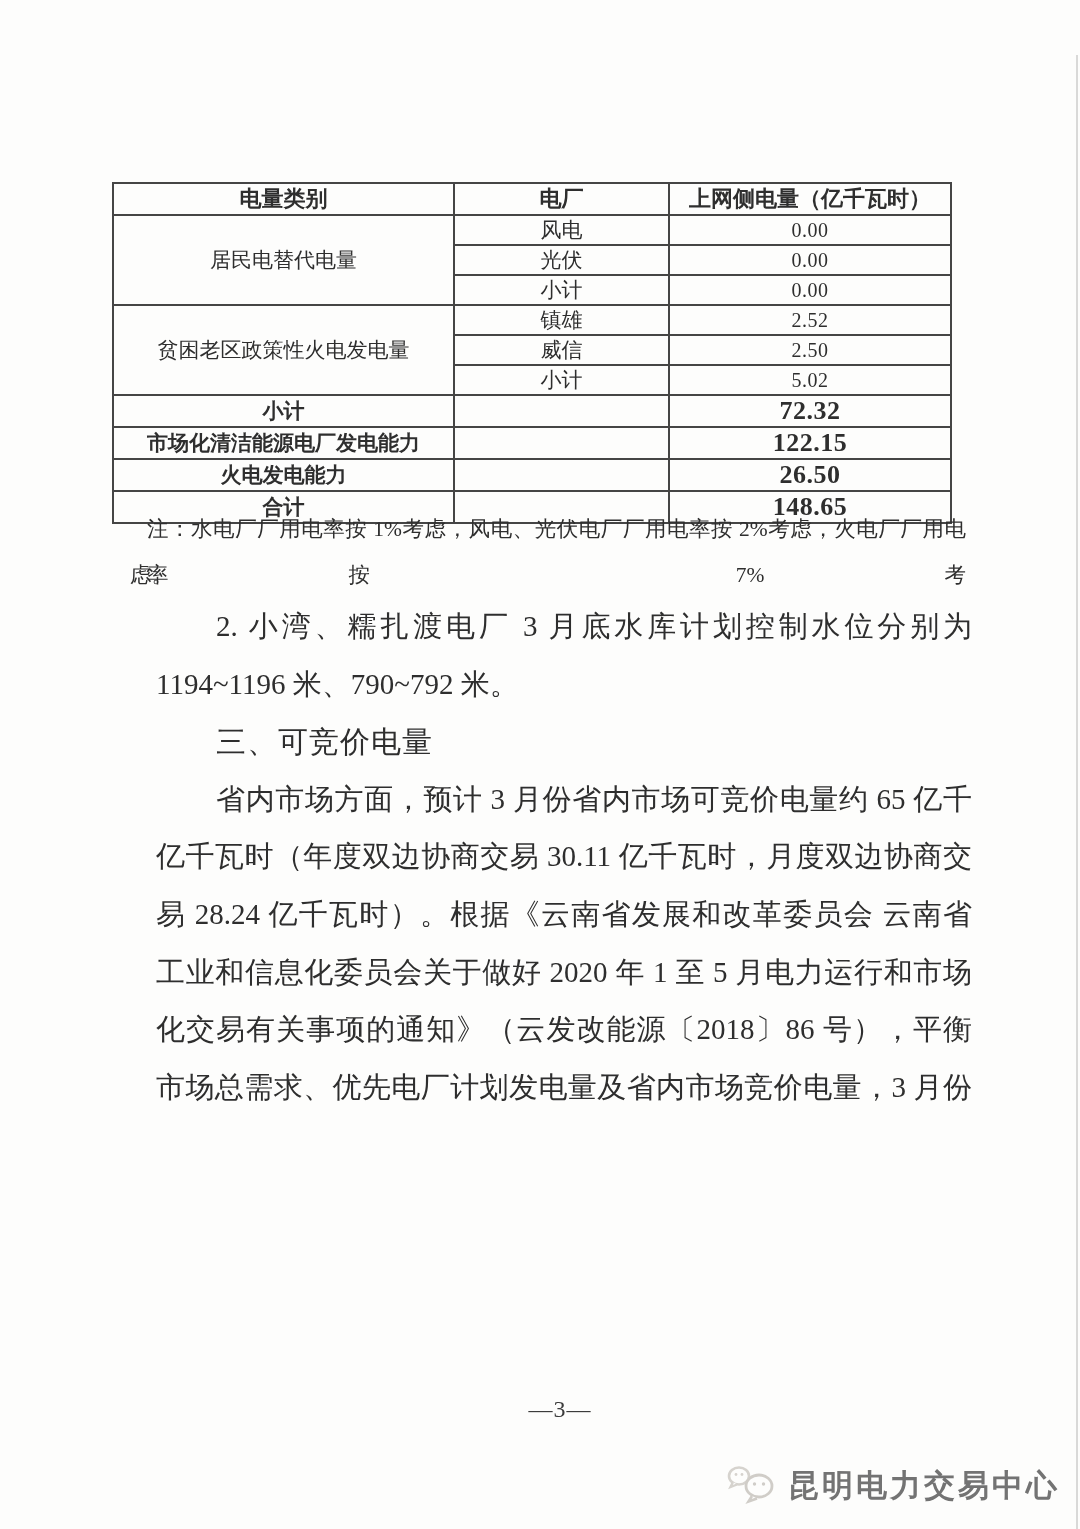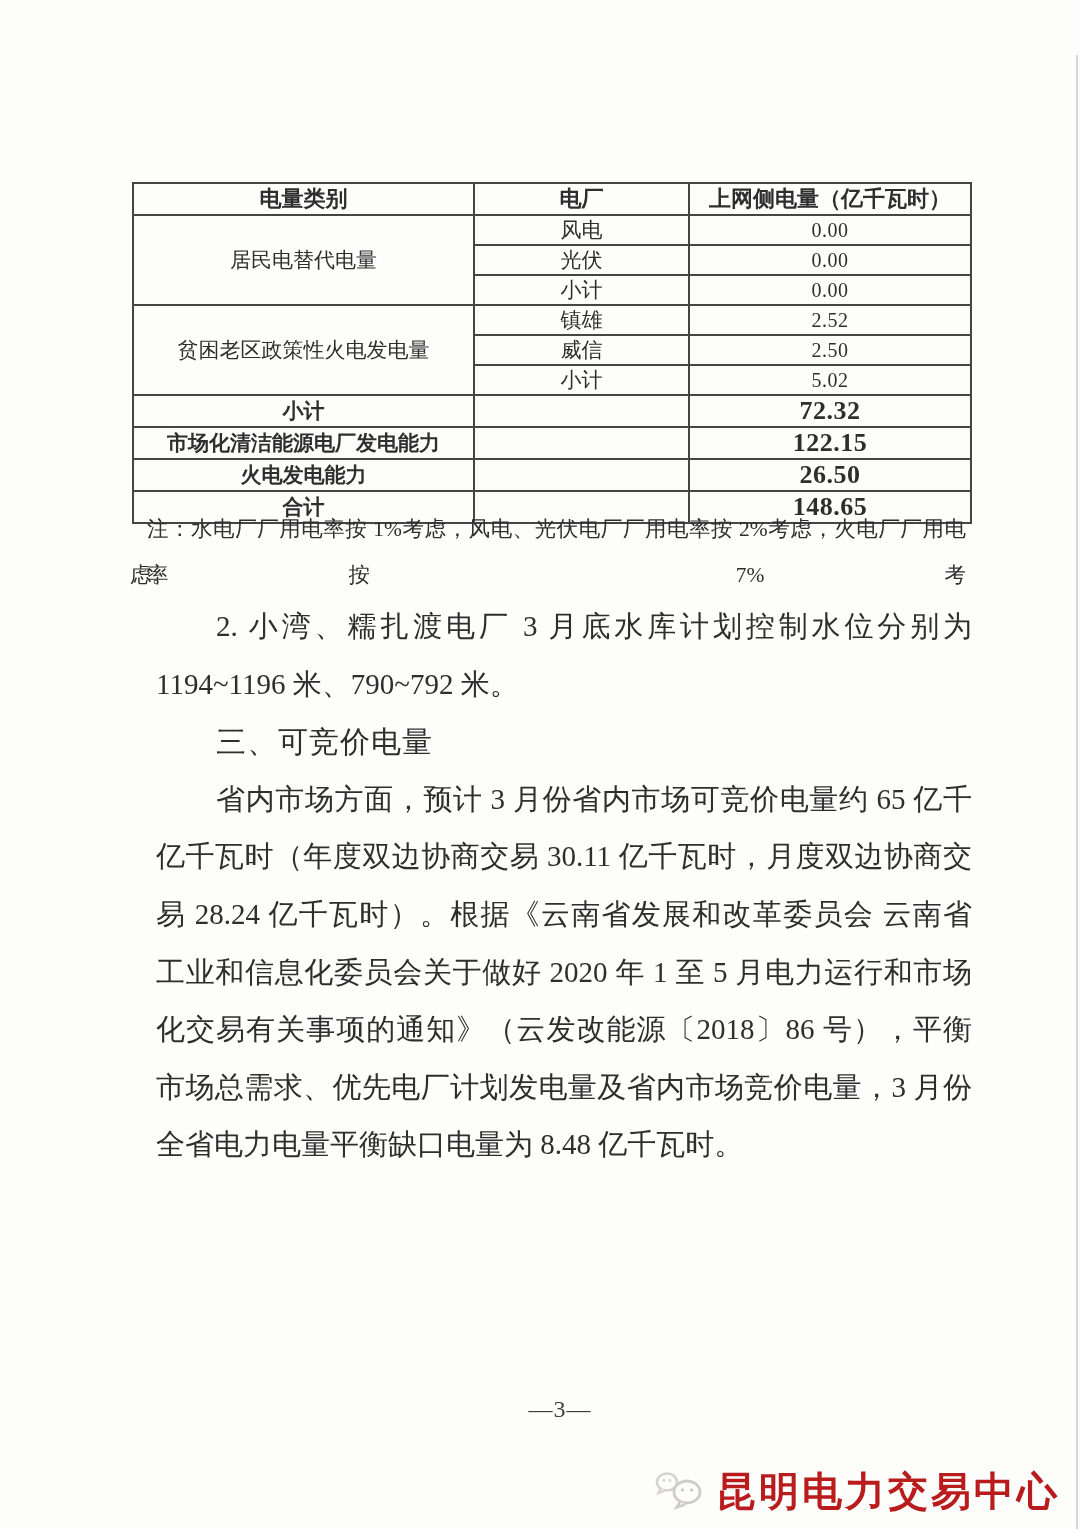--- a/index.html
+++ b/index.html
@@ -18,21 +18,21 @@
     position: absolute;
     left: 1076px; top: 55px; bottom: 0;
     width: 2px;
     background: #cccccc;
     opacity: .75;
   }
 
   
   table.doc-table {
     position: absolute;
-    left: 132px; top: 182px;
+    left: 112px; top: 182px;
     width: 838px;
     border-collapse: collapse;
     table-layout: fixed;
   }
   .doc-table th, .doc-table td {
     border: 2px solid #454545;
     height: 27.6px;
     text-align: center;
     vertical-align: middle;
     font-size: 21px;
@@ -87,23 +87,23 @@
     position: absolute;
     top: 1464px; right: 20px;
     display: flex;
     align-items: center;
     gap: 10px;
     color: #dbd8d3;
   }
   .watermark-text {
     font-family: "Liberation Sans", sans-serif;
     font-weight: bold;
-    font-size: 40px;
+    font-size: 31px;
     letter-spacing: 3px;
-    color: #b91c1c;
+    color: #737373;
   }
   .watermark svg { display: block; }
 </style>
 </head>
 <body>
 
 <div class="page">
 
   <table class="doc-table">
     <colgroup>
@@ -176,21 +176,20 @@
   <div class="body-text">
     <span class="line indent stretch">2. 小湾、糯扎渡电厂 3 月底水库计划控制水位分别为</span>
     <span class="line">1194~1196 米、790~792 米。</span>
     <span class="line indent heading">三、可竞价电量</span>
     <span class="line indent stretch">省内市场方面，预计 3 月份省内市场可竞价电量约 65 亿千</span>
     <span class="line stretch">亿千瓦时（年度双边协商交易 30.11 亿千瓦时，月度双边协商交</span>
     <span class="line stretch">易 28.24 亿千瓦时）。根据《云南省发展和改革委员会 云南省</span>
     <span class="line stretch">工业和信息化委员会关于做好 2020 年 1 至 5 月电力运行和市场</span>
     <span class="line stretch">化交易有关事项的通知》（云发改能源〔2018〕86 号），平衡</span>
     <span class="line stretch">市场总需求、优先电厂计划发电量及省内市场竞价电量，3 月份</span>
-    <span class="line">全省电力电量平衡缺口电量为 8.48 亿千瓦时。</span>
   </div>
 
   <div class="page-number">—3—</div>
 
   <div class="watermark">
     <span>
       <svg width="52" height="44" viewBox="0 0 52 44" fill="none">
         <ellipse cx="13" cy="12" rx="10" ry="8.5" stroke="#d6d3ce" stroke-width="2.6"></ellipse>
         <path d="M7 18 L4.5 23 L11 20.5" stroke="#d6d3ce" stroke-width="2.4" fill="#fdfdfc"></path>
         <circle cx="10" cy="10.5" r="1.4" fill="#d6d3ce"></circle>

